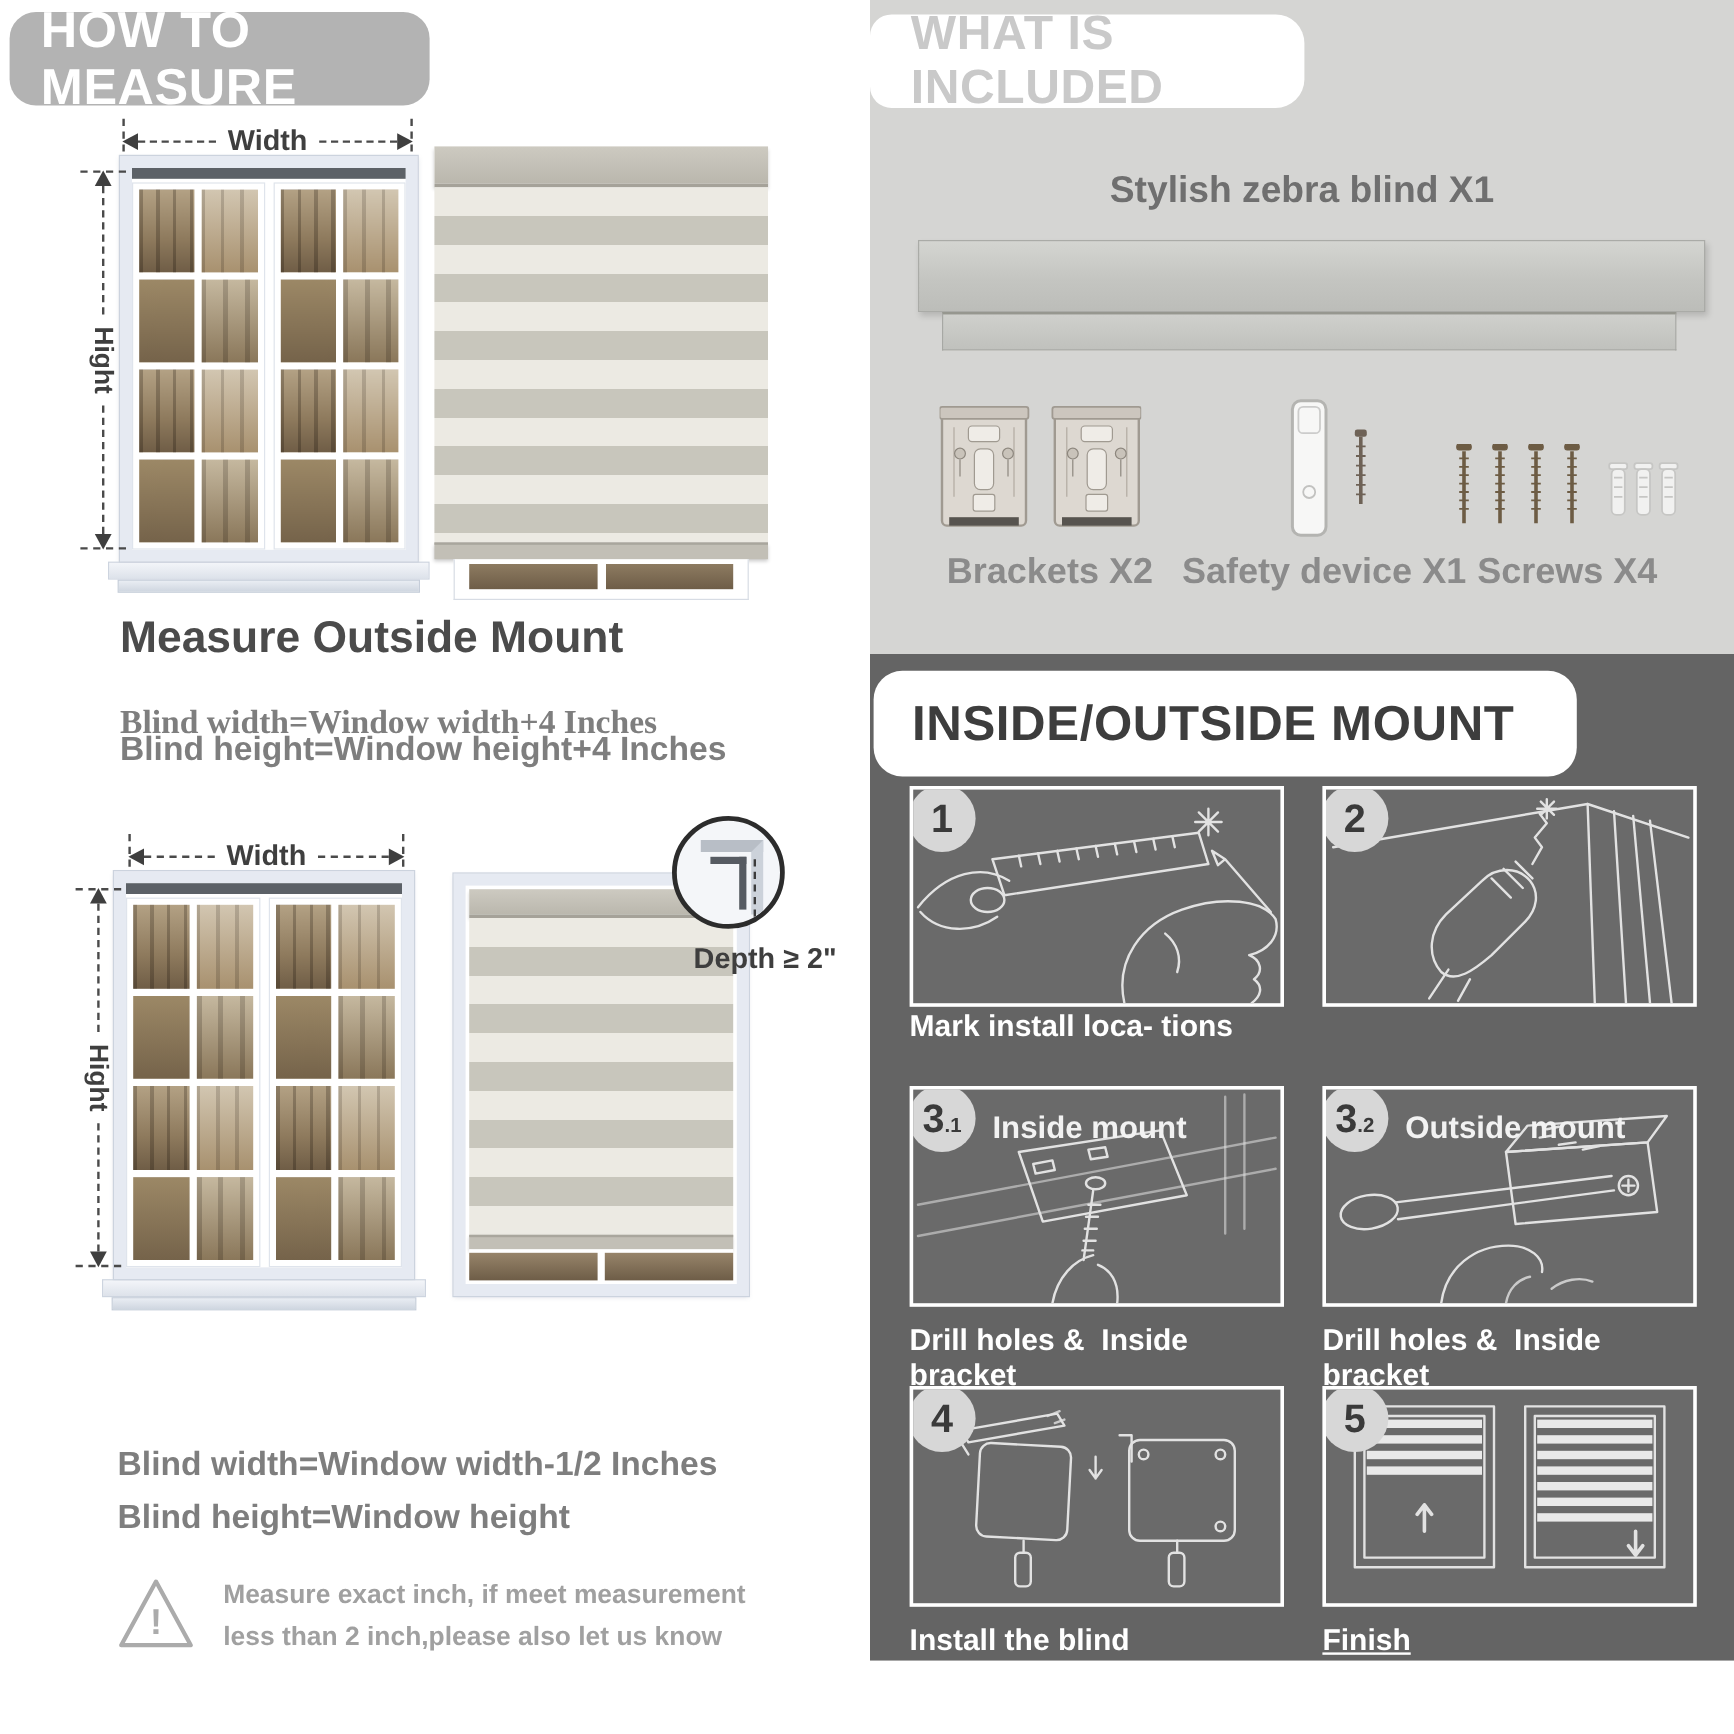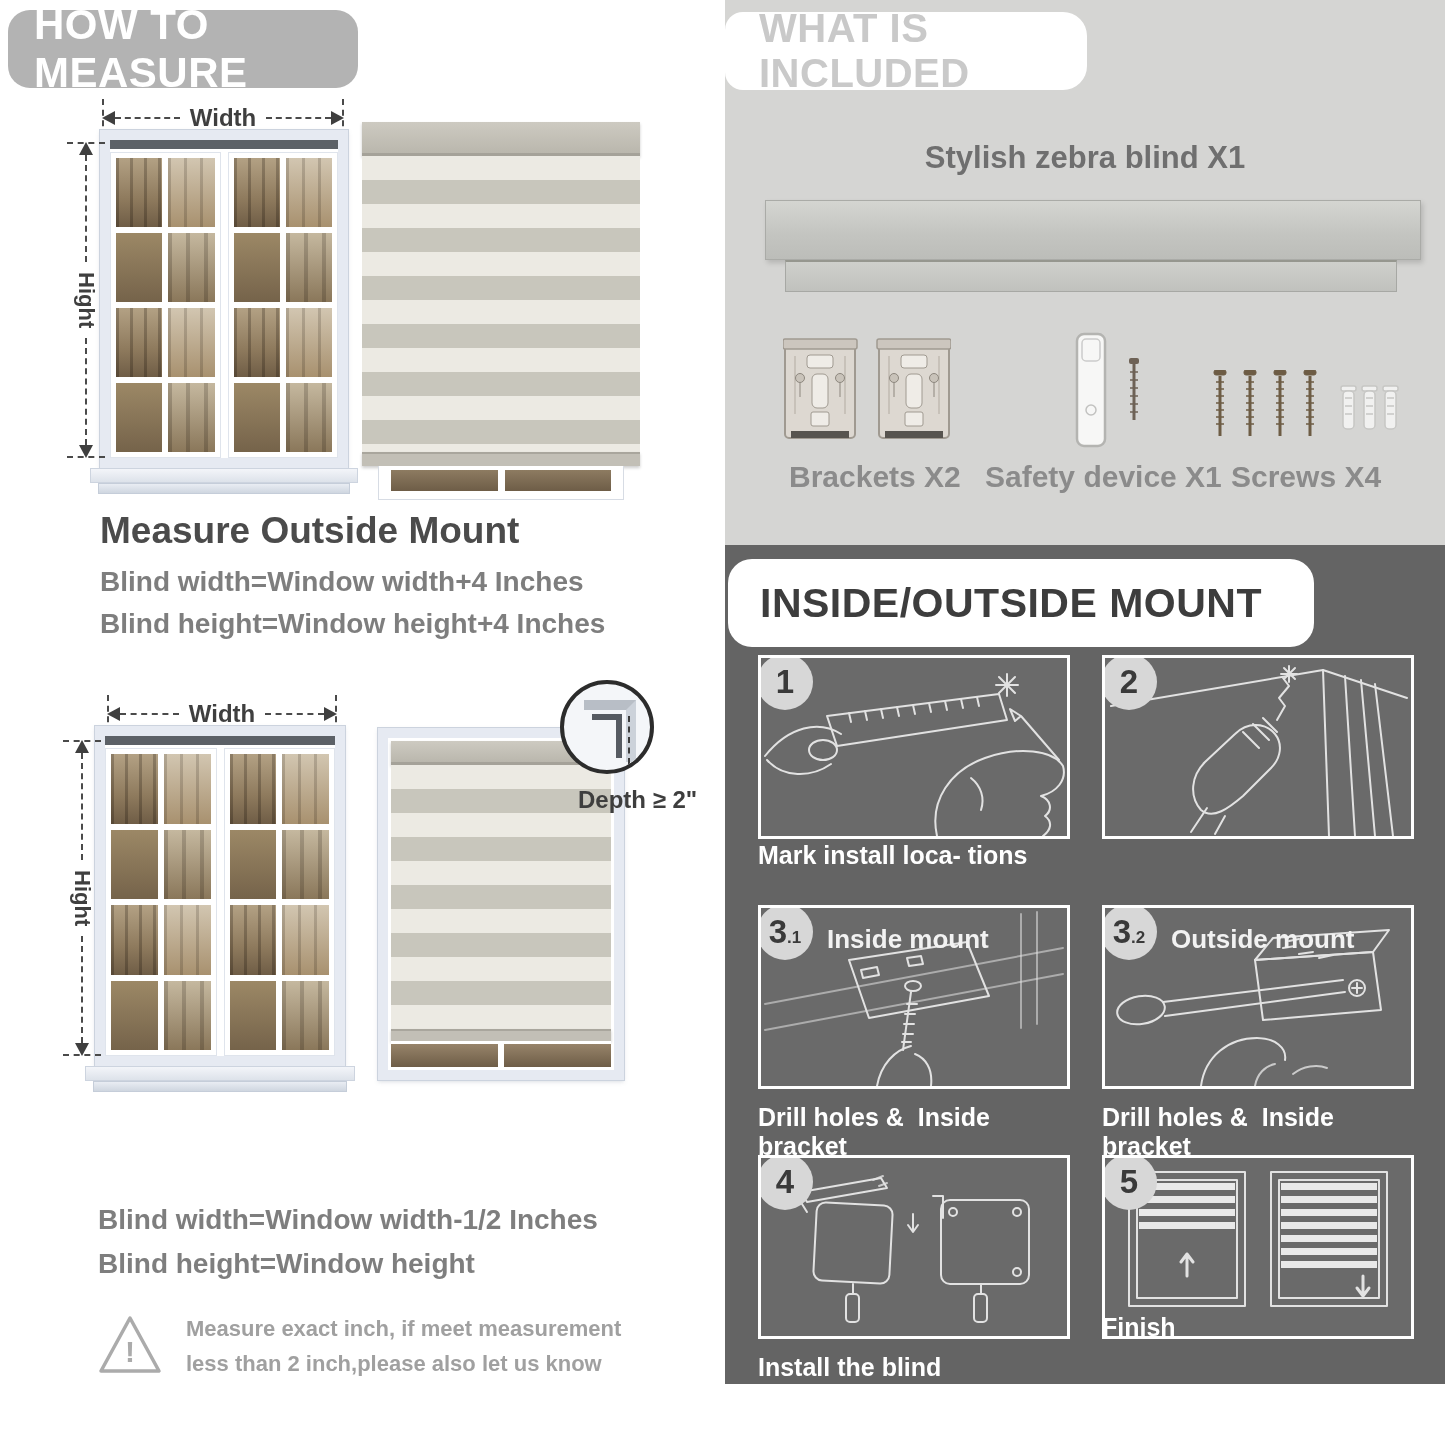--- a/index.html
+++ b/index.html
@@ -166,21 +166,21 @@
       <div class="cassette"></div>
       <div class="bstripes"></div>
       <div class="brail"></div>
       <div class="sliver">
           <div></div>
           <div></div>
         </div>
     </div>
 
     <div class="sec-title" style="left:100px;top:510px;">Measure Outside Mount</div>
-    <div class="sec-line" style="left:100px;top:566px;">Blind width=Window width+4 Inches</div>
+    <div class="sec-line" style="left:100px;top:587px;font-family:Liberation Serif, serif;">Blind width=Window width+4 Inches</div>
     <div class="sec-line" style="left:100px;top:608px;">Blind height=Window height+4 Inches</div>
 
     <div class="dimh" style="left:107px;top:704px;width:230px;">
       <span class="bnd"></span>
       <span class="ah l"></span>
         <span class="dsh"></span>
       <span class="dlbl">Width</span>
       <span class="dsh"></span>
         <span class="ah r"></span>
       <span class="bnd r2"></span>
@@ -470,16 +470,16 @@
               <rect x="176" y="90" width="96" height="7"></rect>
             <rect x="176" y="103" width="96" height="7"></rect>
           </g>
           <path d="M258 118 v20 m-6 -8 l6 8 6 -8" stroke-width="3"></path>
         </svg>
         <div class="badge">
             <span class="bn">5</span>
             <span class="bs"></span>
           </div>
       </div>
-      <div class="cap" style="left:377px;top:768px;">Finish</div>
+      <div class="cap" style="left:377px;top:808px;text-decoration:underline;">Finish</div>
     </div>
   </div>
 </div>
 
 </body></html>

